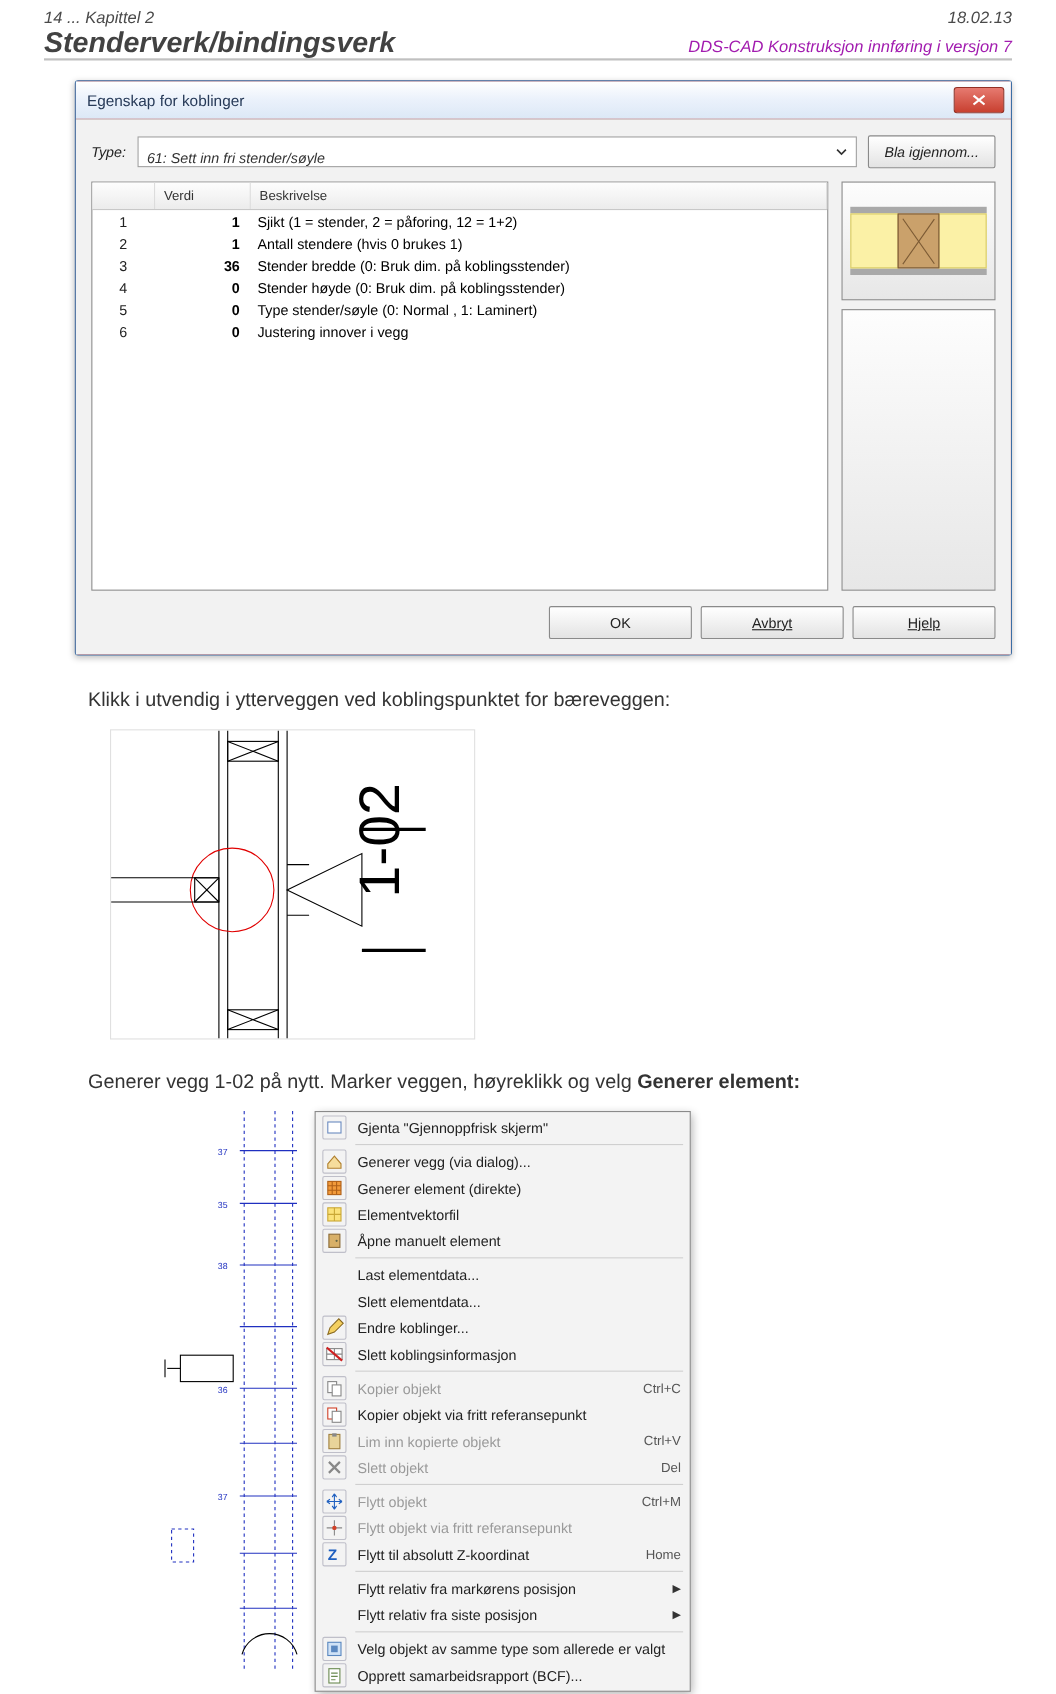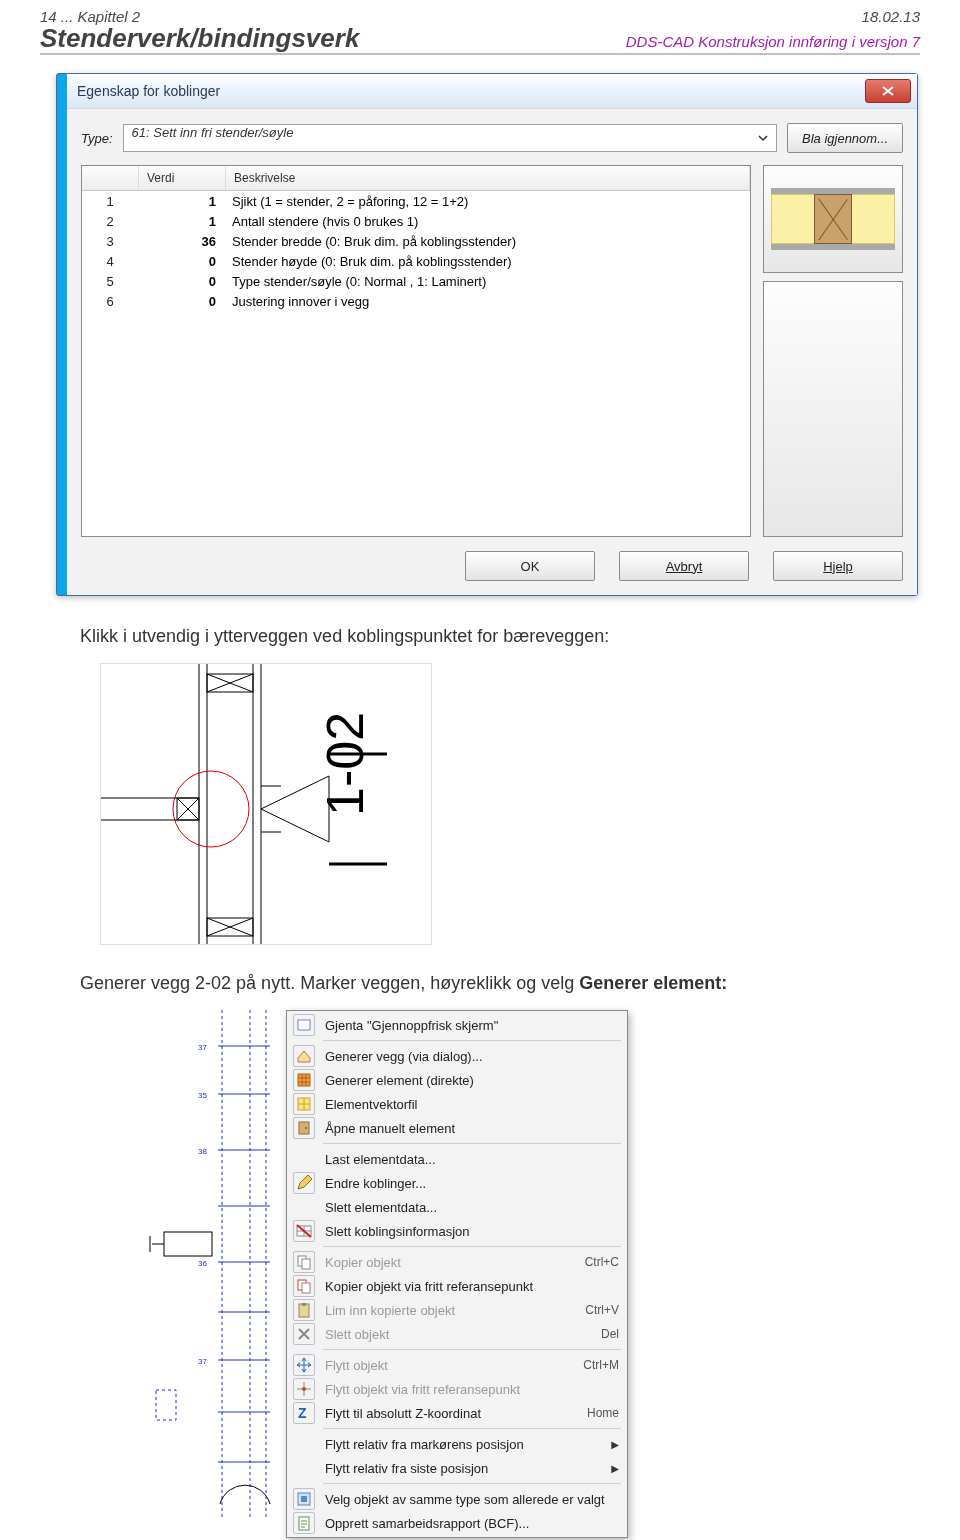--- a/index.html
+++ b/index.html
@@ -46,26 +46,25 @@
   }
   .page-subhead .subtitle {
     font-style: italic;
     font-size: 15px;
     color: #a21caf;
   }
 
   
   .dialog {
     width: 850px;
-    margin: 0 0 30px 16px;
+    margin: 0 0 30px 28px;
     border: 1px solid #3b6ea5;
     border-radius: 3px;
-    background: #0ea5e9;
+    background: #b91c1c;
     box-shadow: 0 2px 6px rgba(0,0,0,0.25);
-    padding-left: 10px;
   }
   .dialog-titlebar {
     display: flex;
     justify-content: space-between;
     align-items: center;
     height: 34px;
     padding: 0 6px 0 10px;
     background: linear-gradient(to bottom, #ffffff 0%, #eaf1fb 50%, #dce8f6 100%);
     border-bottom: 1px solid #d7d7d7;
   }
@@ -96,21 +95,21 @@
     margin-bottom: 12px;
     font-style: italic;
   }
   .type-row label { font-size: 13px; color: #222; }
   .combo {
     flex: 1;
     height: 26px;
     border: 1px solid #a0a0a0;
     background: #fff;
     display: flex;
-    align-items: flex-start;
+    align-items: flex-end;
     padding: 0 8px;
     font-size: 13px;
     position: relative;
   }
   .combo .chev {
     position: absolute;
     right: 6px;
     top: 50%;
     transform: translateY(-50%);
     width: 14px;
@@ -238,21 +237,21 @@
   .wood-preview .stud::after { transform: rotate(-55deg); }
   .preview-blank {
     flex: 1;
     border: 1px solid #8c8c8c;
     background: linear-gradient(to bottom, #fdfdfd, #e7e7e7);
   }
 
   .dialog-buttons {
     display: flex;
     justify-content: flex-end;
-    gap: 24px;
+    gap: 8px;
     margin-top: 14px;
   }
   .dialog-buttons .winbtn { width: 100px; justify-content: center; }
 
   .body-text {
     font-size: 18px;
     color: #333;
     margin: 0 0 16px 40px;
   }
 
@@ -444,21 +443,21 @@
       <rect x="76" y="134" width="22" height="22" fill="none" stroke="#000"></rect>
       <path d="M76 134 L98 156 M98 134 L76 156" stroke="#000"></path>
 
       <text x="262" y="152" font-size="52" font-family="sans-serif" transform="rotate(-90 262 152)">1-02</text>
       <line x1="228" y1="90" x2="286" y2="90" stroke="#000" stroke-width="3"></line>
       <line x1="228" y1="200" x2="286" y2="200" stroke="#000" stroke-width="3"></line>
     </svg>
   </div>
 
   <p class="body-text">
-    <span>Generer vegg 2-02 på nytt. Marker veggen, høyreklikk og velg </span><strong>Generer element:</strong>
+    <span>Generer vegg 1-02 på nytt. Marker veggen, høyreklikk og velg </span><strong>Generer element:</strong>
   </p>
 
   <div class="menu-row">
     <div class="left-draw">
       <svg width="180" height="510" viewBox="0 0 180 510">
 
         <line x1="122" y1="0" x2="122" y2="510" stroke="#2030c0" stroke-width="1" stroke-dasharray="3 3"></line>
         <line x1="150" y1="0" x2="150" y2="510" stroke="#2030c0" stroke-width="1" stroke-dasharray="3 3"></line>
         <line x1="166" y1="0" x2="166" y2="510" stroke="#2030c0" stroke-width="1" stroke-dasharray="3 3"></line>
 
@@ -536,30 +535,30 @@
             </svg>
           </span>
           <span class="label">Åpne manuelt element</span>
         </div>
         <div class="sep"></div>
         <div class="item">
           <span class="icon none"></span>
           <span class="label">Last elementdata...</span>
         </div>
         <div class="item">
-          <span class="icon">
-            <svg width="20" height="20" viewBox="0 0 20 20">
-              <path d="M4 16 L6 10 L14 2 L18 6 L10 14 Z" fill="#f4d060" stroke="#8a6a20"></path>
-            </svg>
-          </span>
-          <span class="label">Endre koblinger...</span>
-        </div>
-        <div class="item">
           <span class="icon none"></span>
           <span class="label">Slett elementdata...</span>
+        </div>
+        <div class="item">
+          <span class="icon">
+            <svg width="20" height="20" viewBox="0 0 20 20">
+              <path d="M4 16 L6 10 L14 2 L18 6 L10 14 Z" fill="#f4d060" stroke="#8a6a20"></path>
+            </svg>
+          </span>
+          <span class="label">Endre koblinger...</span>
         </div>
         <div class="item">
           <span class="icon">
             <svg width="20" height="20" viewBox="0 0 20 20">
               <rect x="3" y="5" width="14" height="10" fill="#fff" stroke="#888"></rect>
               <path d="M3 10 H17 M10 5 V15" stroke="#888"></path>
               <path d="M3 4 L17 16" stroke="#d02020" stroke-width="2"></path>
             </svg>
           </span>
           <span class="label">Slett koblingsinformasjon</span>

